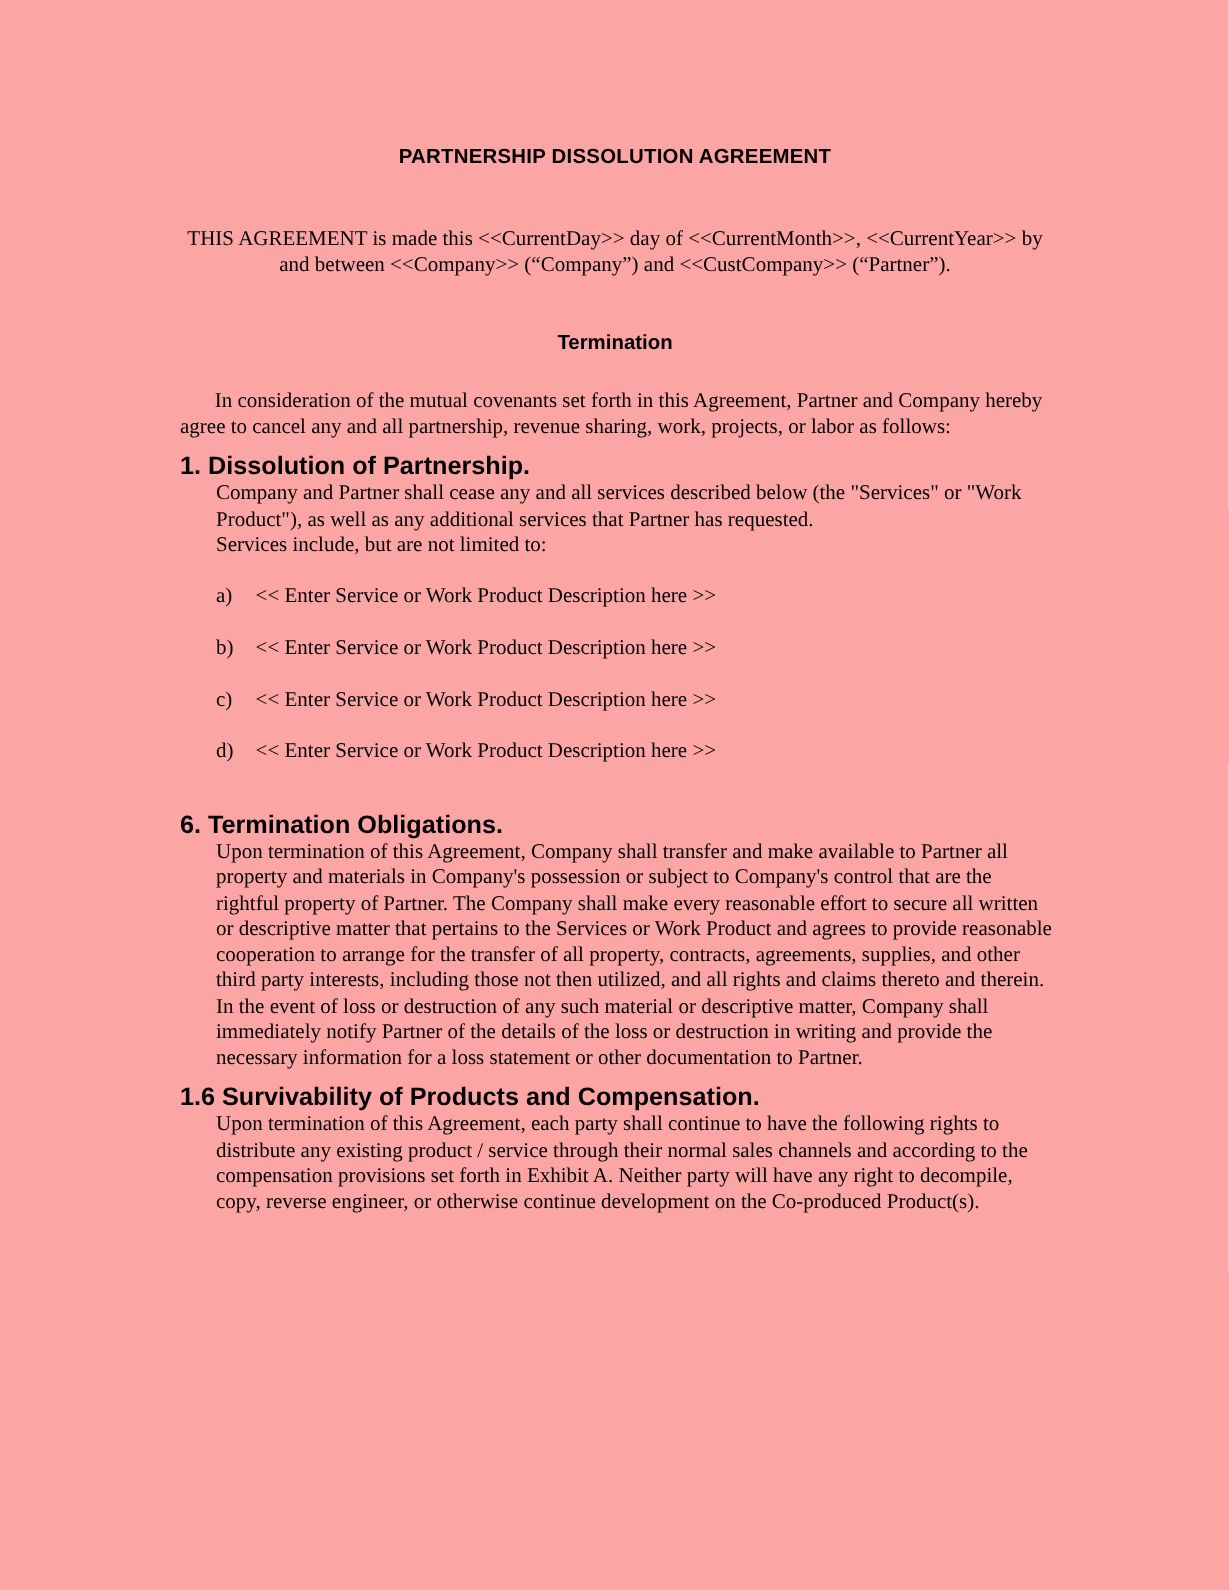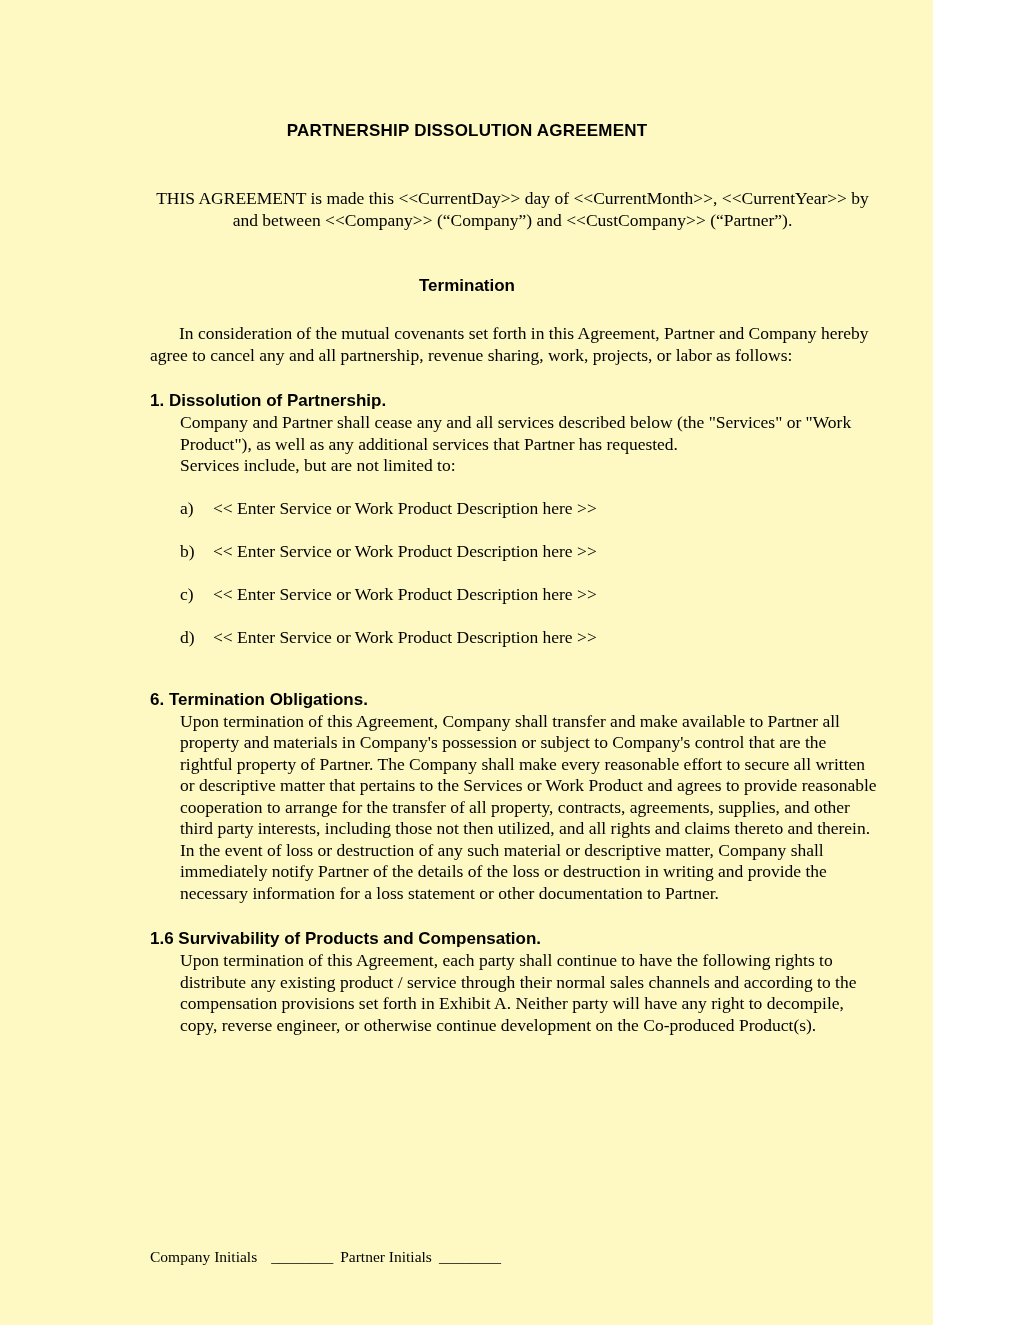--- a/index.html
+++ b/index.html
@@ -11,25 +11,25 @@
     width: 1024px;
     height: 1325px;
     position: relative;
     color: #000000;
     font-family: "Liberation Serif", serif;
     -webkit-font-smoothing: antialiased;
   }
   .page {
     position: absolute;
     top: 0; left: 0;
-    width: 933px;
+    width: 1024px;
     height: 1325px;
     box-sizing: border-box;
     padding: 120px 149px 0 150px;
-    background: #fef9c3;
+    background: #fca5a5;
     overflow: hidden;
   }
   .doc-title {
     font-family: "Liberation Sans", sans-serif;
     font-size: 17px;
     font-weight: bold;
     text-align: center;
     line-height: 21px;
     margin: 0;
     letter-spacing: 0.2px;
@@ -52,24 +52,24 @@
     line-height: 21px;
     margin: 44px 0 0 0;
   }
   .agreements-intro {
     margin-top: 27px;
     width: 725px;
     text-indent: 29px;
   }
   .section-heading {
     font-family: "Liberation Sans", sans-serif;
-    font-size: 17px;
+    font-size: 21px;
     font-weight: bold;
     line-height: 22px;
-    margin: 24px 0 0 0;
+    margin: 12px 0 0 0;
   }
   .section-heading.big-gap {
     margin-top: 40px;
   }
   .indented {
     margin-left: 30px;
     width: 700px;
   }
   .service-list {
     margin-left: 30px;
@@ -139,17 +139,14 @@
   </div>
 
   <h3 class="section-heading big-gap">6. Termination Obligations.</h3>
 
   <p class="para indented">Upon termination of this Agreement, Company shall transfer and make available to Partner all property and materials in Company's possession or subject to Company's control that are the rightful property of Partner. The Company shall make every reasonable effort to secure all written or descriptive matter that pertains to the Services or Work Product and agrees to provide reasonable cooperation to arrange for the transfer of all property, contracts, agreements, supplies, and other third party interests, including those not then utilized, and all rights and claims thereto and therein. In the event of loss or destruction of any such material or descriptive matter, Company shall immediately notify Partner of the details of the loss or destruction in writing and provide the necessary information for a loss statement or other documentation to Partner.</p>
 
   <h3 class="section-heading">1.6 Survivability of Products and Compensation.</h3>
 
   <p class="para indented">Upon termination of this Agreement, each party shall continue to have the following rights to distribute any existing product / service through their normal sales channels and according to the compensation provisions set forth in Exhibit A. Neither party will have any right to decompile, copy, reverse engineer, or otherwise continue development on the Co-produced Product(s).</p>
 
-  <div class="page-footer">
-    <span>Company Initials</span><span class="initials-line first">________</span><span>Partner Initials</span><span class="initials-line second">________</span>
-  </div>
 
 </div>
 
 </body></html>

